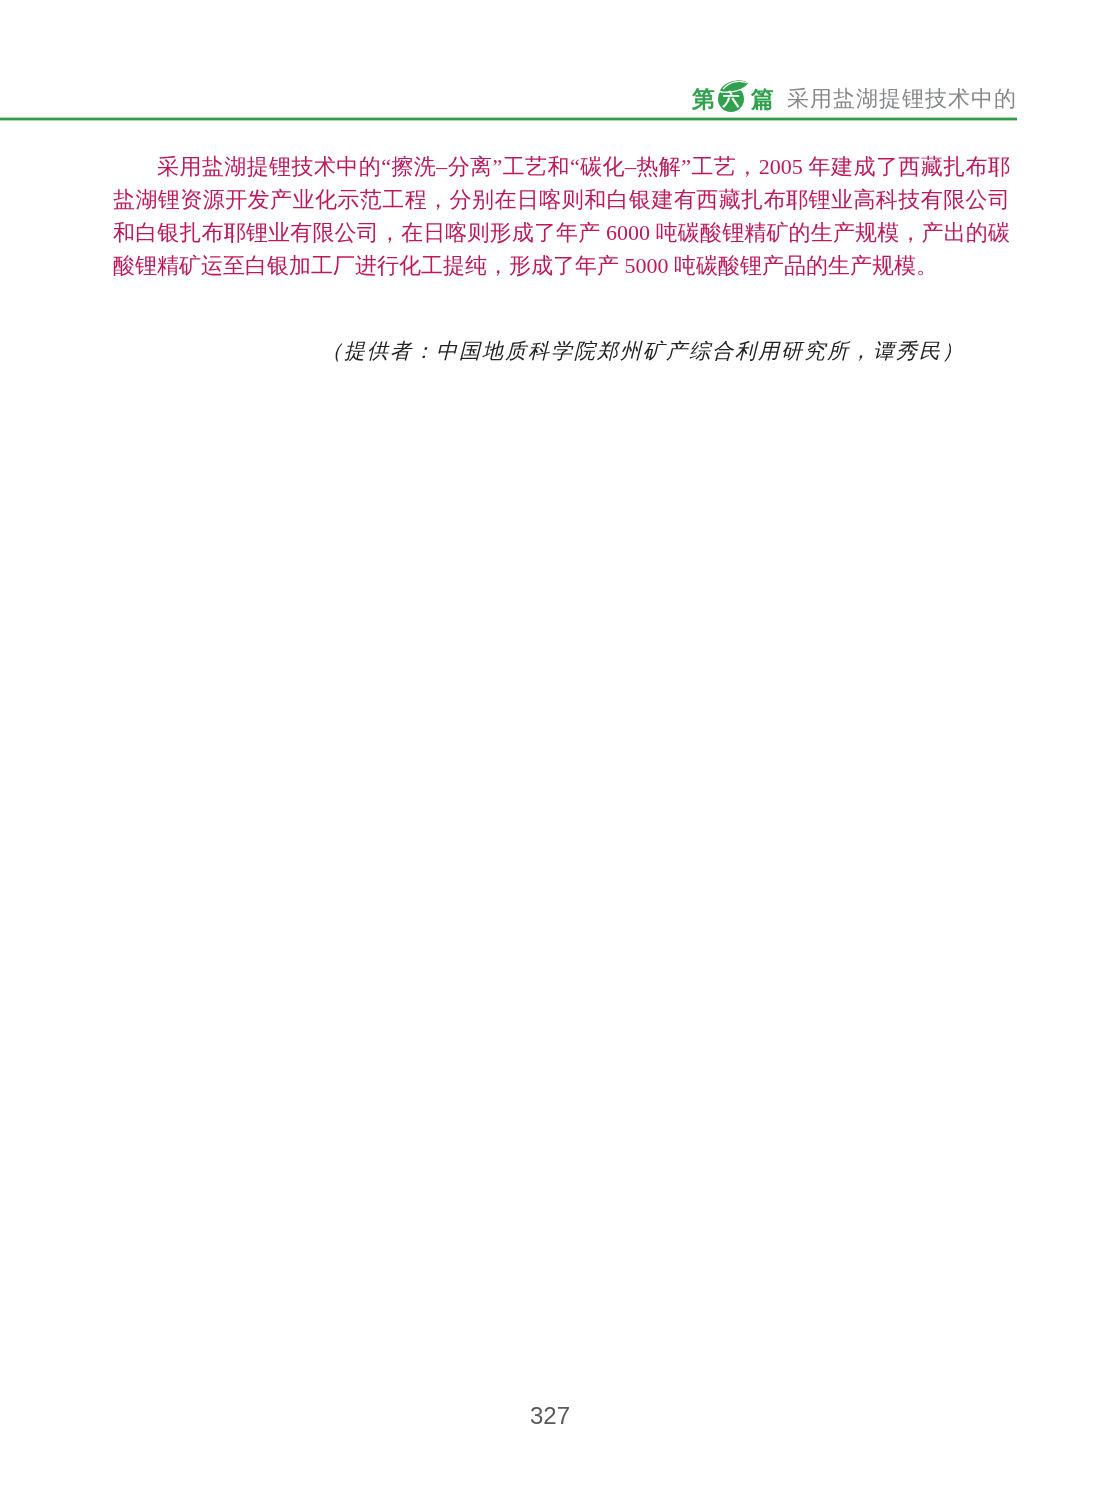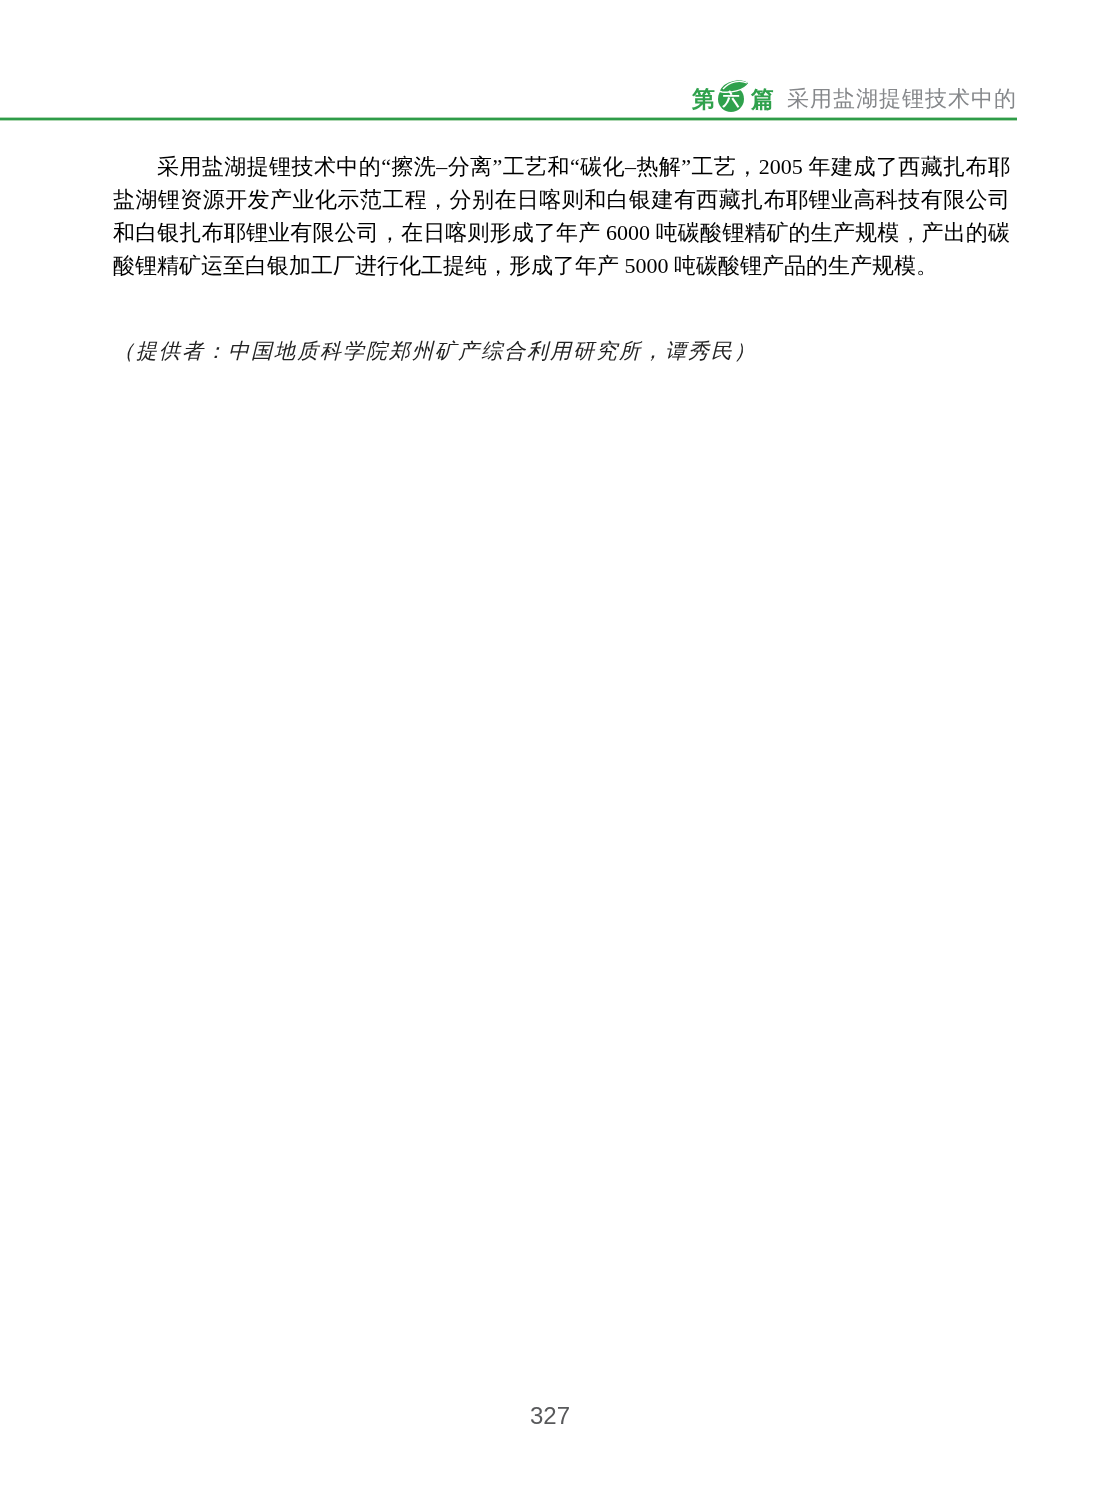--- a/index.html
+++ b/index.html
@@ -73,28 +73,28 @@
     line-height: 30px;
     color: #8a5f2e;
   }
   .body-paragraph {
     margin: 0;
     font-size: 22px;
     line-height: 33px;
     text-align: justify;
     text-justify: inter-ideograph;
     text-indent: 2em;
-    color: #000000;
+    color: #be185d;
   }
   .credit-line {
     margin: 55px 45px 0 0;
     font-size: 21px;
     font-style: italic;
     letter-spacing: 2px;
-    text-align: left;
+    text-align: right;
     color: #222222;
   }
 
   
   .page-number {
     position: absolute;
     top: 1402px;
     left: 0;
     width: 100%;
     text-align: center;

